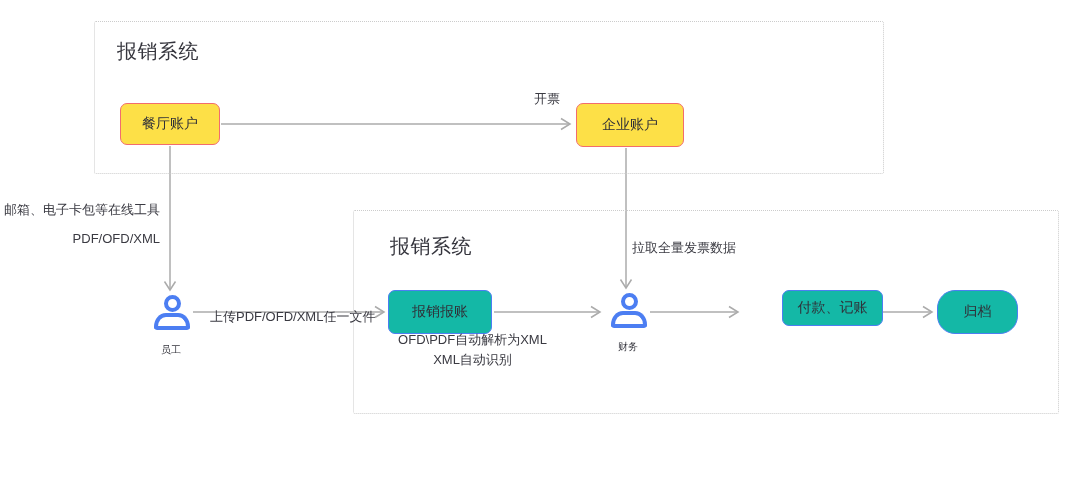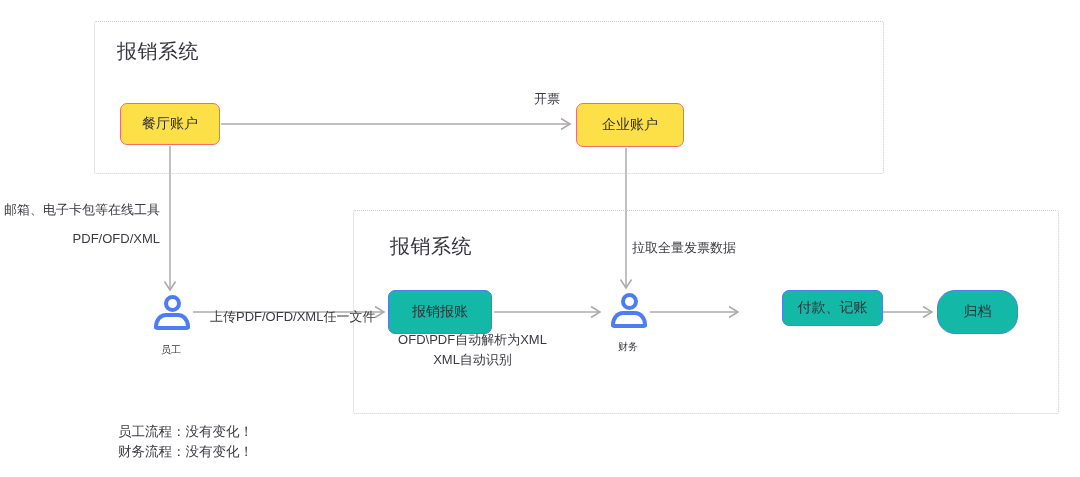--- a/index.html
+++ b/index.html
@@ -159,18 +159,14 @@
     <div class="person-body"></div>
   </div>
   <div class="person-label" style="left:141px; top:343px;">员工</div>
 
   <div class="person" style="left:610px; top:293px;">
     <div class="person-head"></div>
     <div class="person-body"></div>
   </div>
   <div class="person-label" style="left:598px; top:340px;">财务</div>
 
-  <div class="footnotes" style="left:118px; top:422px;">
-    <div>员工流程：没有变化！</div>
-    <div>财务流程：没有变化！</div>
-  </div>
 
 </div>
 
 </body></html>

